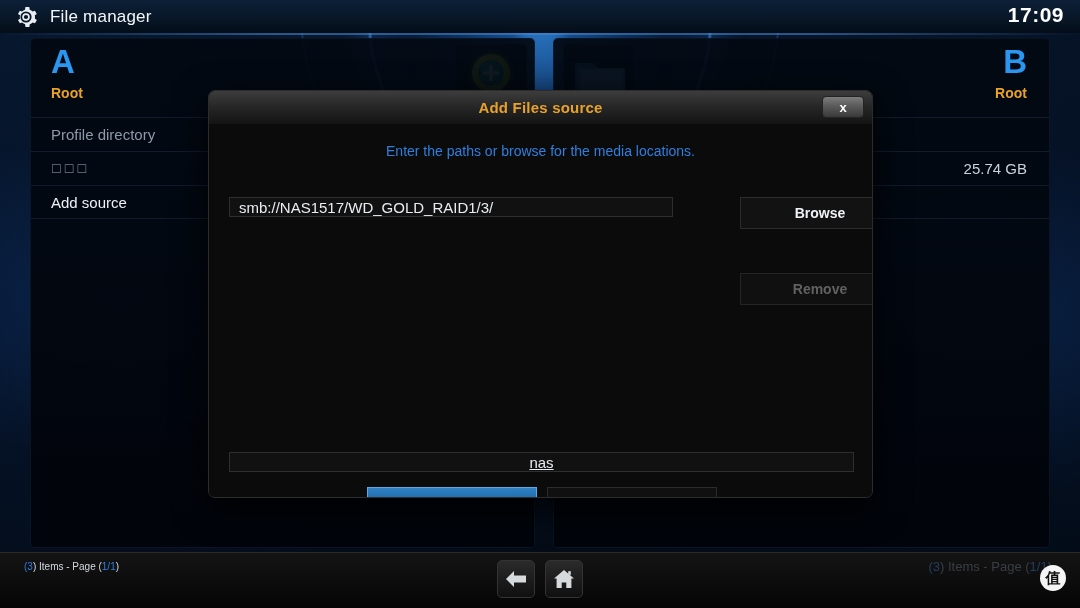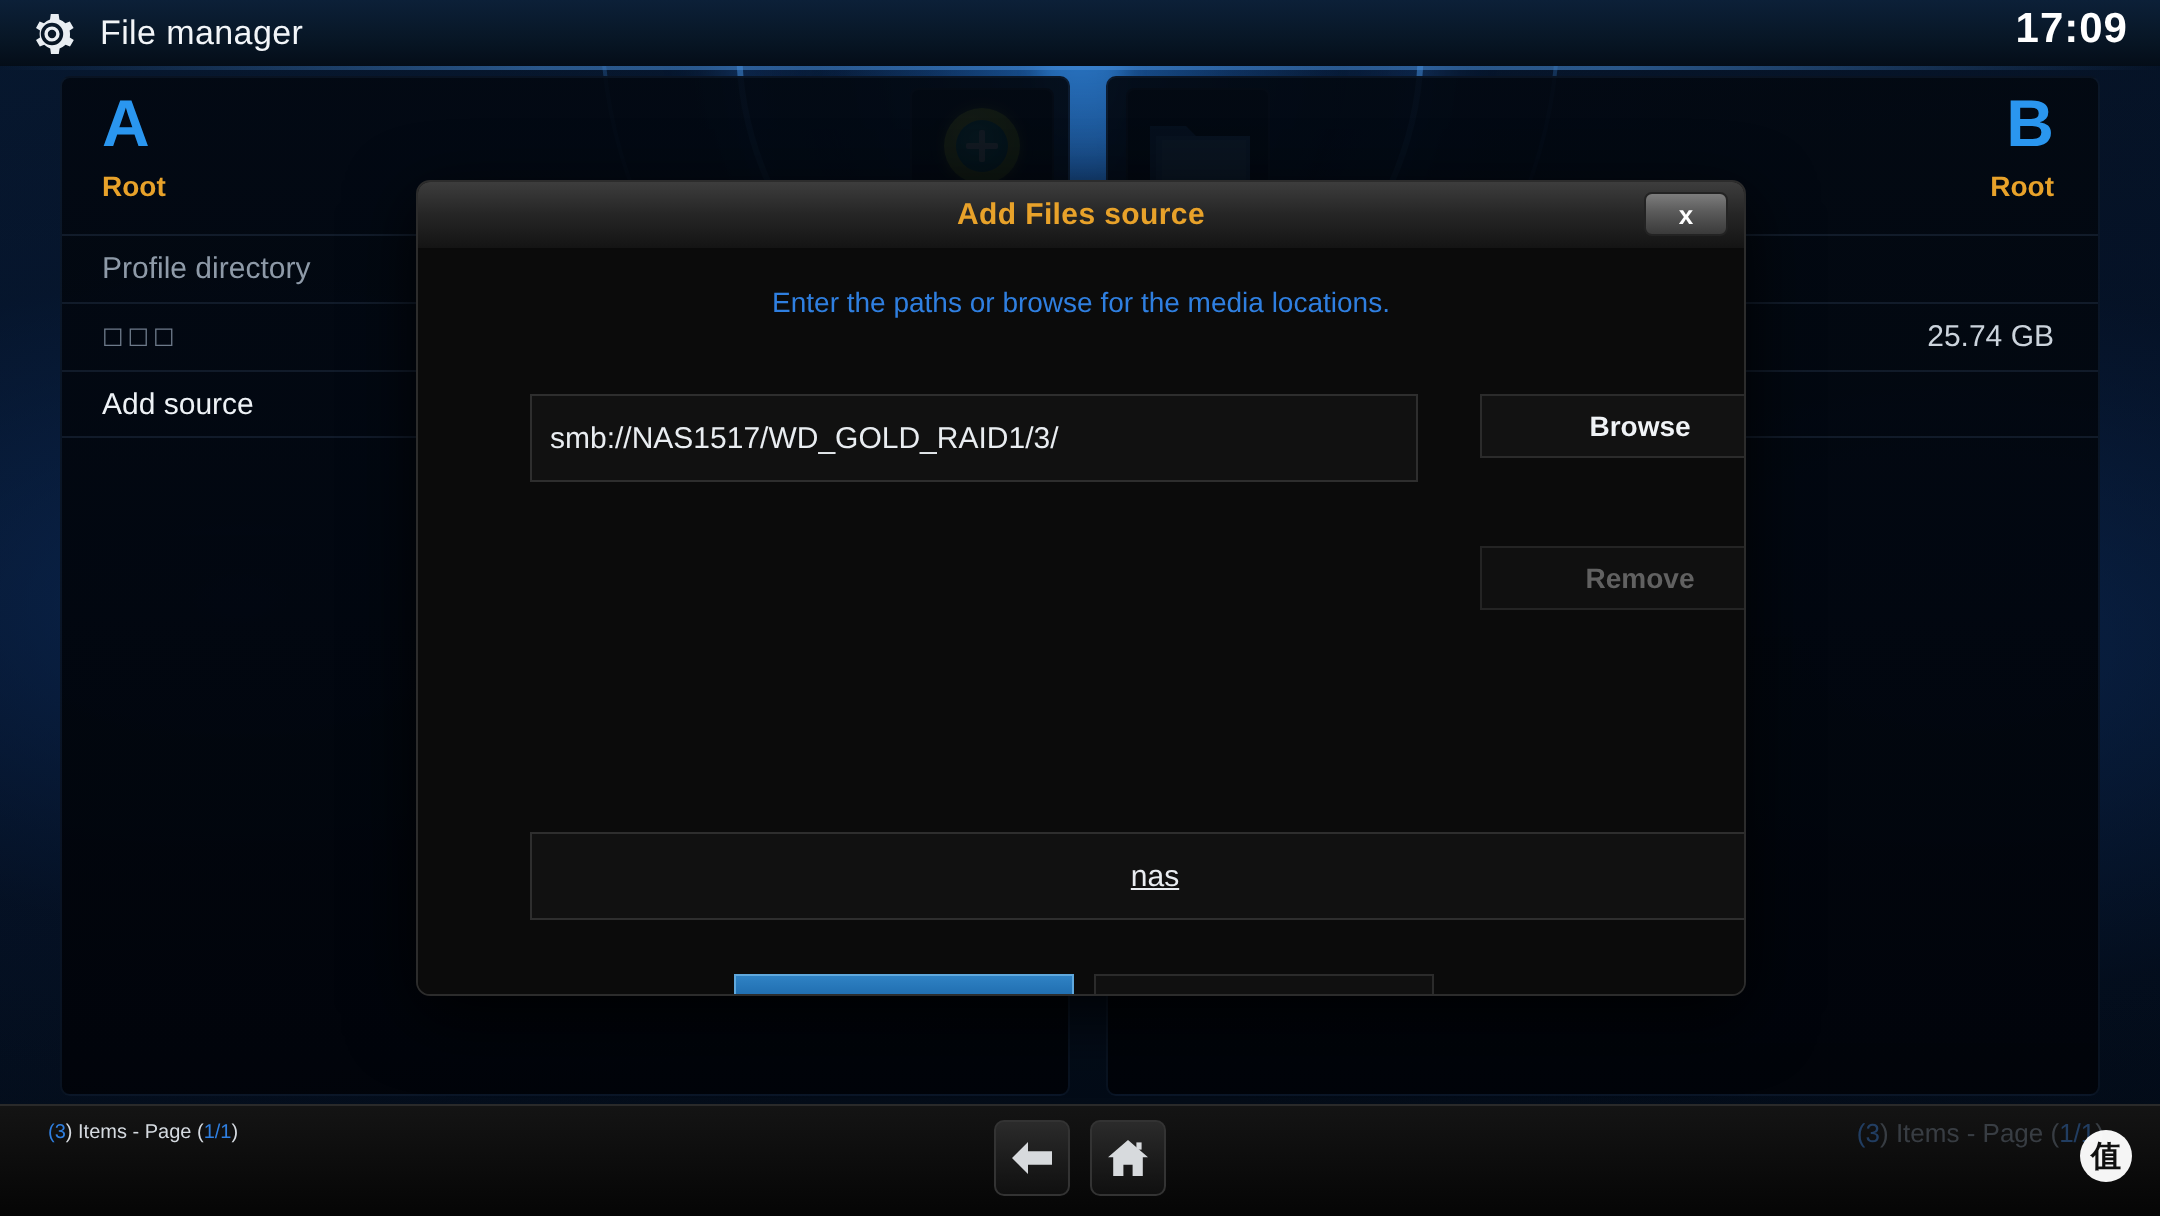--- a/index.html
+++ b/index.html
@@ -178,30 +178,30 @@
   .dlg-body { position: relative; height: 373px; background: #0b0b0b; }
 
   .dlg-hint {
     text-align: center; color: #2f7fe0; font-size: 14px;
     padding-top: 18px;
   }
 
   .field {
     background: #111111;
     border: 1px solid #2e2e2e;
-    height: 44px;
+    height: 20px;
     display: flex; align-items: center;
-    color: #e9edf1; font-size: 15px; margin-left: 36px;
+    color: #e9edf1; font-size: 15px;
   }
   .path-field {
     position: absolute; left: 20px; top: 72px; width: 444px;
     padding-left: 9px;
   }
   .name-field {
-    position: absolute; left: 20px; top: 291px; width: 625px;
+    position: absolute; left: 20px; top: 327px; width: 625px;
     justify-content: center;
     text-decoration: underline;
   }
   .lbl-name {
     position: absolute; left: 0; top: 283px; width: 665px;
     text-align: center; color: #2f7fe0; font-size: 14px;
   }
 
   .side-btn {
     position: absolute; left: 485px; width: 160px; height: 32px;

